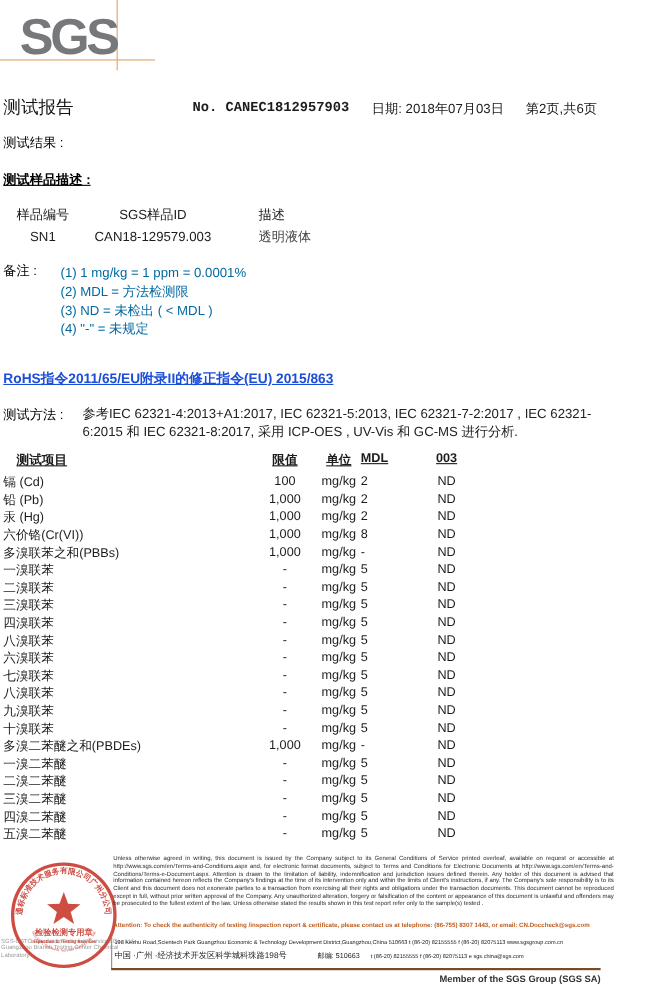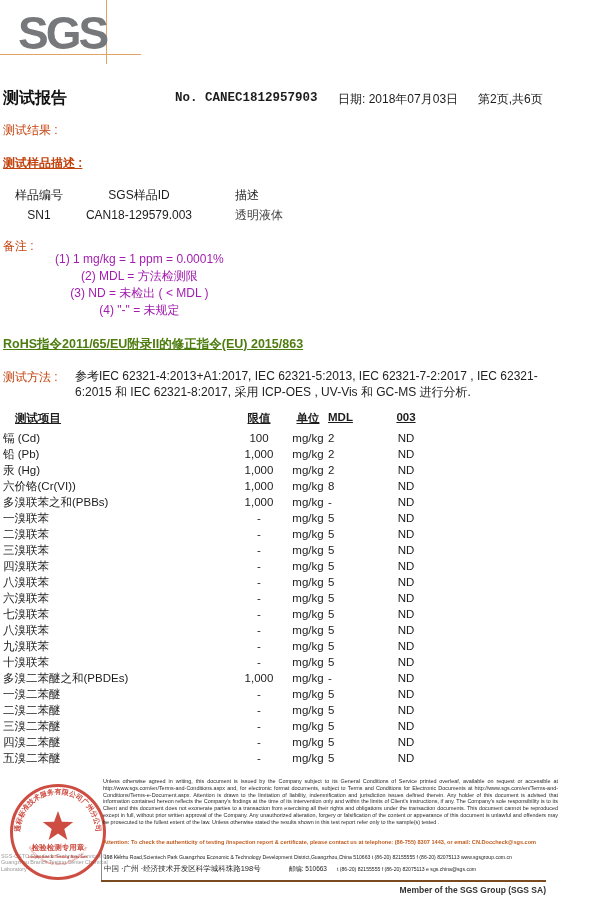--- a/index.html
+++ b/index.html
@@ -13,42 +13,42 @@
 
   
   .mark-v { left:106px; top:0; width:1px; height:64px; background:#E2A368; }
   .mark-h { left:0; top:54px; width:141px; height:1px; background:#E2A368; }
 
   
   .logo { left:18px; top:6px; font-size:46px; font-weight:800; letter-spacing:-3px;
           color:#77787B; font-family:"Liberation Sans", sans-serif; }
 
   
-  .title       { left:3px;  top:88px;  font-size:16px; font-weight:700; color:#111; }
+  .title       { left:3px;  top:88px;  font-size:16px; font-weight:400; color:#111; }
   .report-no   { left:175px; top:91px; font-size:12.5px; font-weight:600;font-family:Liberation Mono, monospace; }
   .date        { left:338px; top:91px; font-size:12px; }
   .page-info   { left:478px; top:91px; font-size:12px; }
 
-  .label-12    { font-size:12px; color:#c2410c; }
+  .label-12    { font-size:12px; color:#000000; }
   .test-result { left:3px; top:122px; }
   .sample-desc { left:3px; top:155px; font-weight:700; text-decoration:underline; }
 
   
   .sample-table { left:3px; top:185px; border-collapse:collapse; font-size:12px; }
   .sample-table th, .sample-table td { font-weight:400; padding:0; height:20px; vertical-align:middle; }
   .sample-table thead th { font-weight:400; }
   .sample-table .col0 { width:72px;  text-align:center; }
   .sample-table .col1 { width:128px; text-align:center; }
   .sample-table .col2 { width:160px; text-align:left; padding-left:32px; }
   .sample-table tbody .col2 { color:#444;margin-top:12px; }
 
   .remarks-heading { left:3px; top:238px; }
-  .remarks { left:55px; top:251px; font-size:12px; line-height:17px; color:#a21caf;text-align:center; }
-
-  .rohs { left:3px; top:336px; font-size:12.5px; font-weight:700; text-decoration:underline; color:#4d7c0f; }
+  .remarks { left:55px; top:240px; font-size:12px; line-height:17px; color:#0369a1; }
+
+  .rohs { left:3px; top:336px; font-size:12.5px; font-weight:700; text-decoration:underline; color:#1d4ed8; }
 
   .method-label { left:3px; top:369px; font-size:12px; }
   .method { left:75px; top:369px; width:480px; font-size:12px; line-height:15.5px; color:#222; }
 
   
   .results-table { left:3px; top:411px; border-collapse:collapse; font-size:11.5px; table-layout:fixed; }
   .results-table th { font-weight:700; height:19px; vertical-align:top; }
   .results-table td { height:16px; vertical-align:middle; padding:0; }
   .results-table .col0 { width:227px; text-align:left; }
   .results-table th.col0 { padding-left:12px; }

